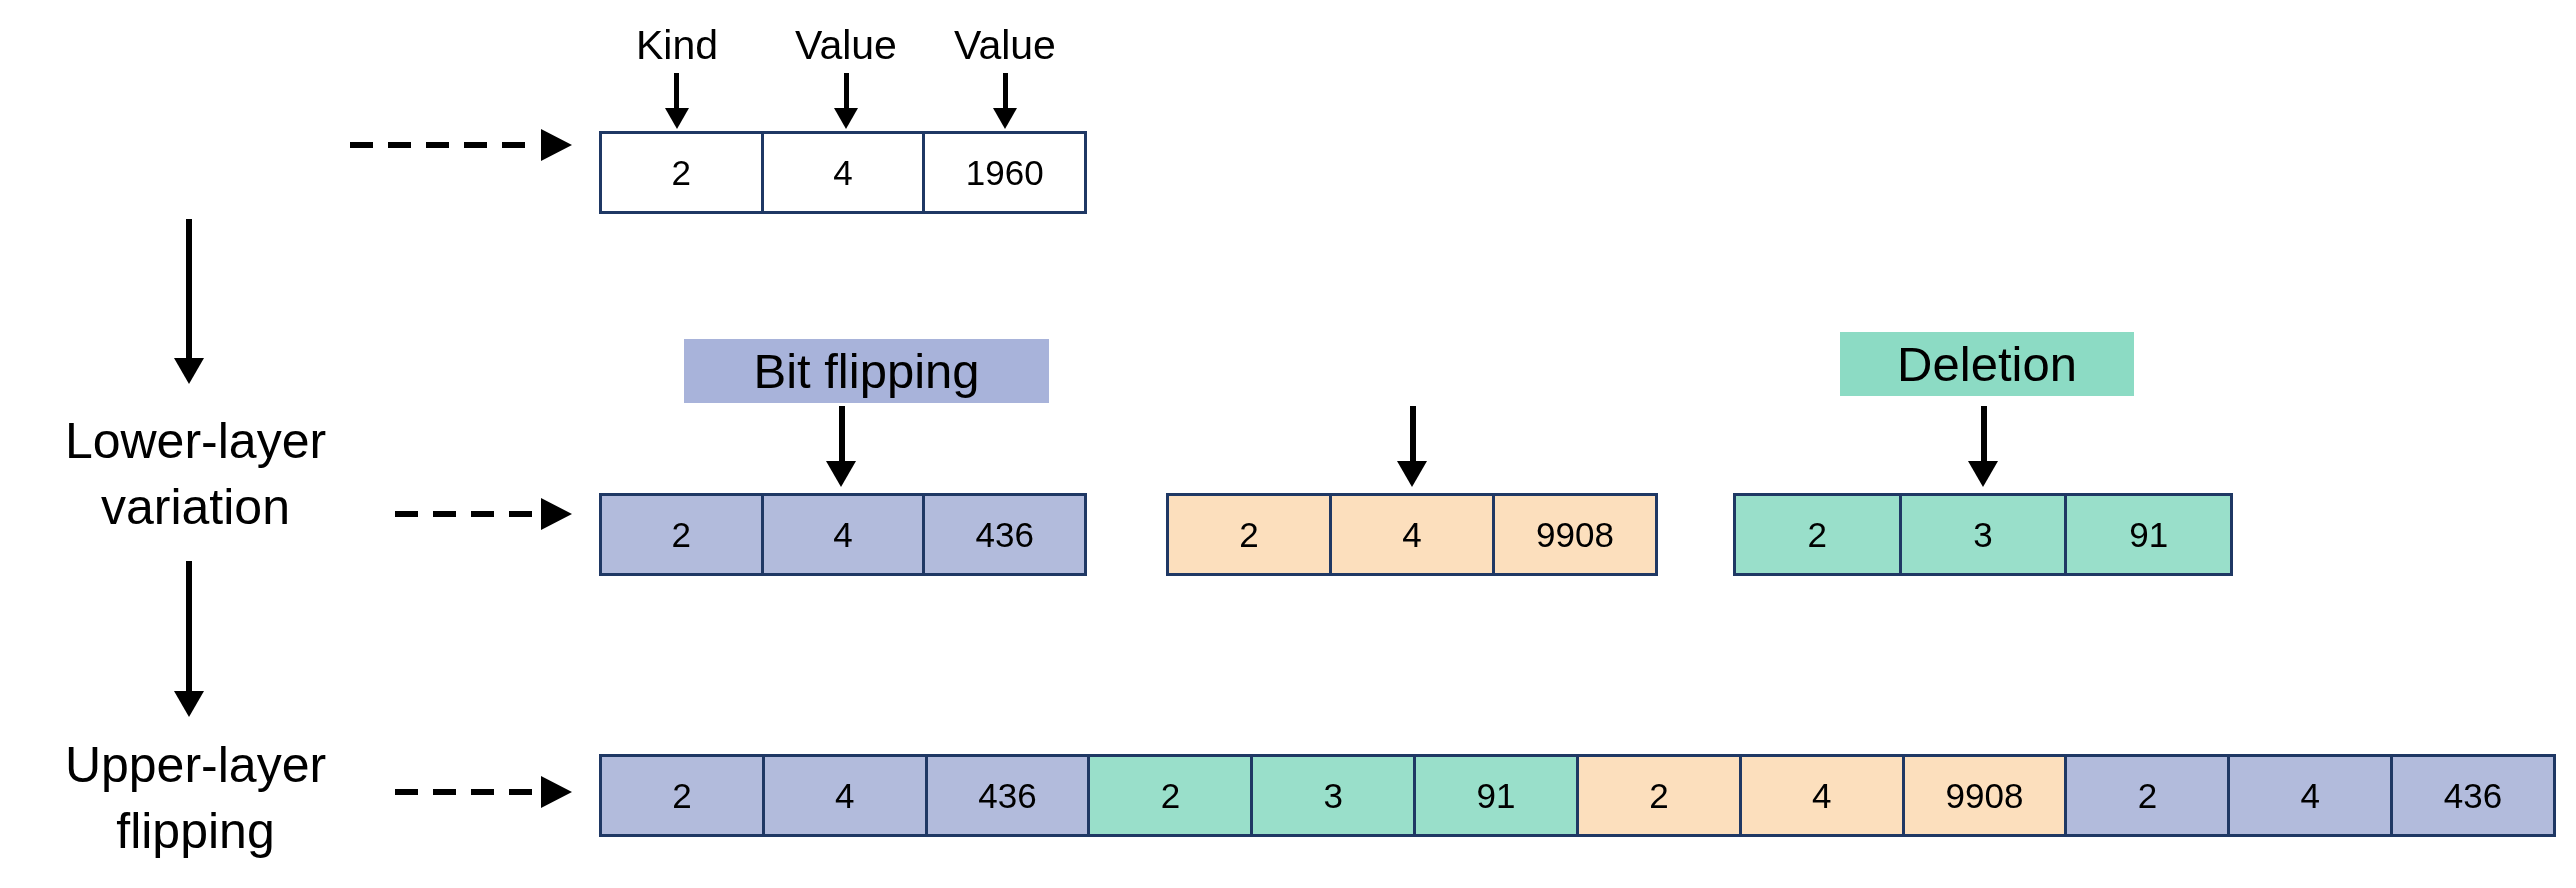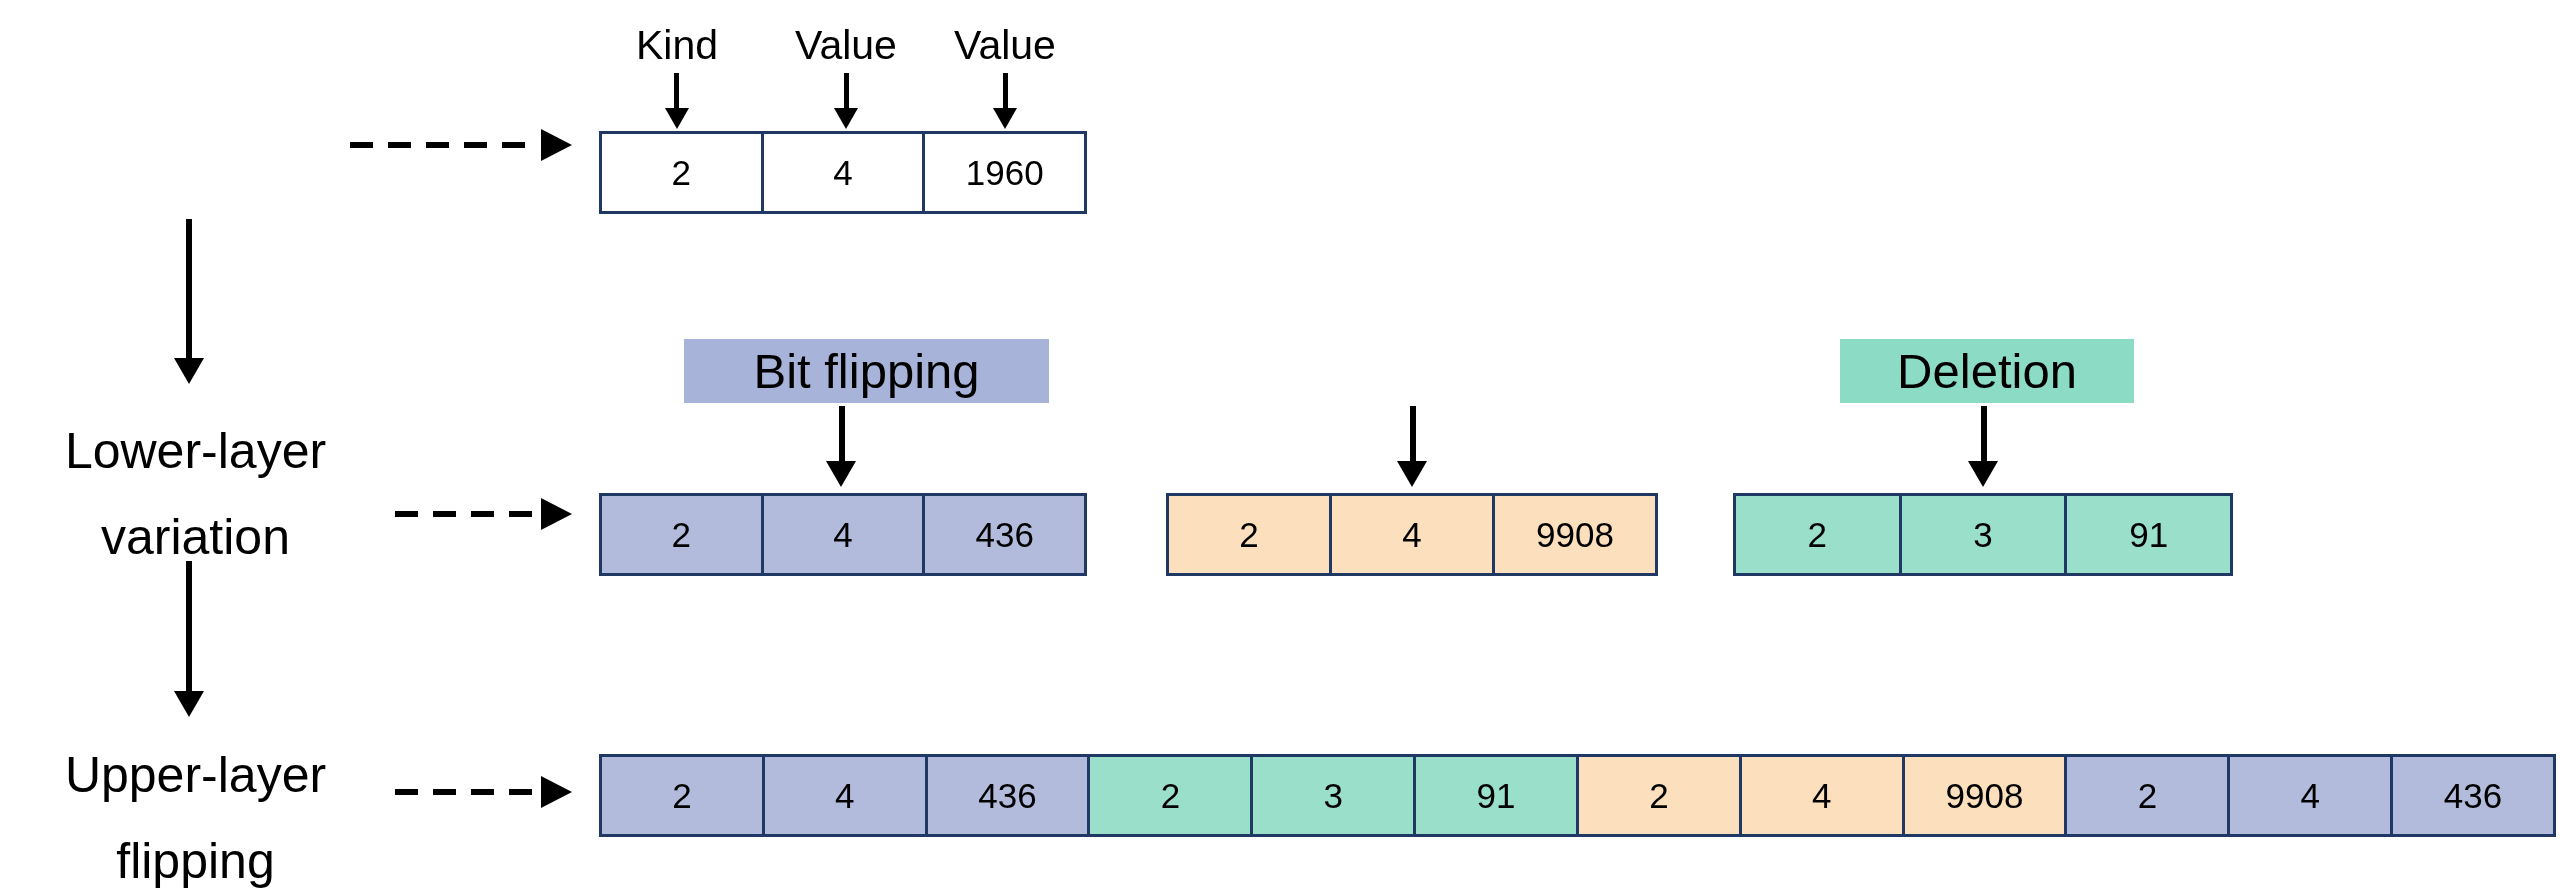--- a/index.html
+++ b/index.html
@@ -2,21 +2,21 @@
 <html style="--navy: #1F3864; --bitflip-badge: #A8B3DA; --bitflip-fill: #B2BBDC; --replacement-badge: #FBDAAE; --replacement-fill: #FCDFBD; --deletion-badge: #8CDBC4; --deletion-fill: #99DFCA;font-size:14px"><head>
 <meta charset="utf-8">
 <style>
   html,body { margin:0; padding:0; background:#fff; }
   body { font-family: "Liberation Sans", sans-serif; color:#000; }
   .canvas {
     position:relative; width:2576px; height:889px; background:#fff; overflow:hidden;
   }
   
   .row-label {
-    position:absolute; text-align:center; font-size:50px; line-height:86px;
+    position:absolute; text-align:center; font-size:50px; line-height:66px;
     white-space:pre-line; color:#000;
   }
   .field-label {
     position:absolute; text-align:center; font-size:41px; line-height:43px; color:#000;
   }
   
   .box {
     position:absolute; display:flex; height:83px; box-sizing:border-box;
     border:3.5px solid var(--navy, #1F3864); background:#fff;
   }
@@ -85,21 +85,21 @@
   <div class="vline" style="left:186px; top:219px; height:139px;"></div>
   <div class="tri-down" style="left:174px; top:358px;"></div>
 
   <div class="row-label" style="left:0px; top:408px; width:391px;">Lower-layer
 variation</div>
 
   <div class="hdash" style="left:395px; top:511px; width:146px;"></div>
   <div class="tri-right" style="left:541px; top:498px;"></div>
 
   <div class="badge b-blue" style="left:684px; top:339px; width:365px;">Bit flipping</div>
-  <div class="badge b-teal" style="left:1840px; top:339px; width:294px;">Deletion</div>
+  <div class="badge b-teal" style="left:1840px; top:332px; width:294px;">Deletion</div>
 
   <div class="vline" style="left:839px; top:406px; height:56px;"></div>
   <div class="tri-down" style="left:826px; top:461px;"></div>
   <div class="vline" style="left:1410px; top:406px; height:56px;"></div>
   <div class="tri-down" style="left:1397px; top:461px;"></div>
   <div class="vline" style="left:1981px; top:406px; height:56px;"></div>
   <div class="tri-down" style="left:1968px; top:461px;"></div>
 
   <div class="box" style="left:599px; top:493px; width:488px;">
     <div class="cell c-blue">2</div>

